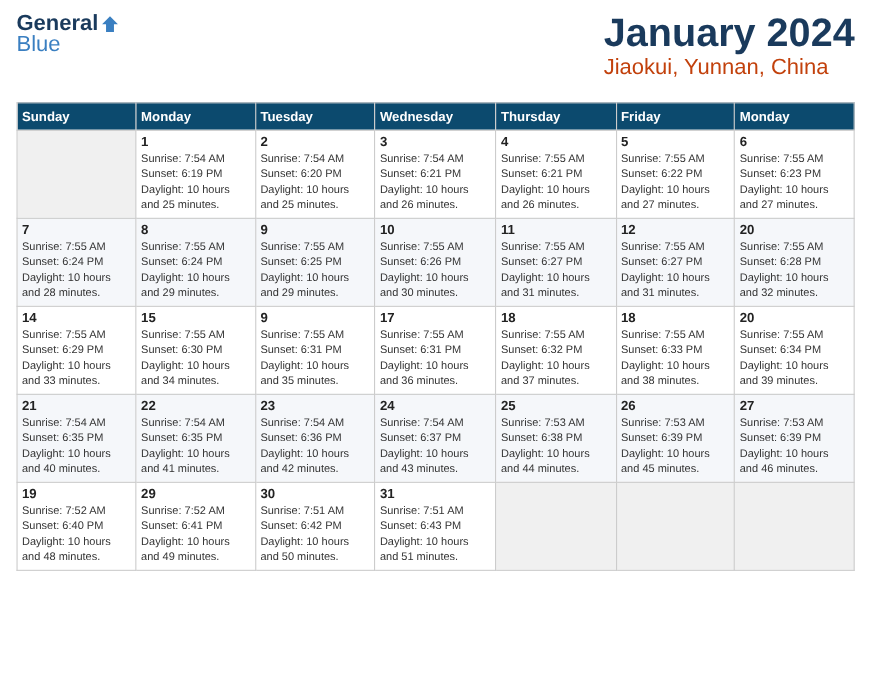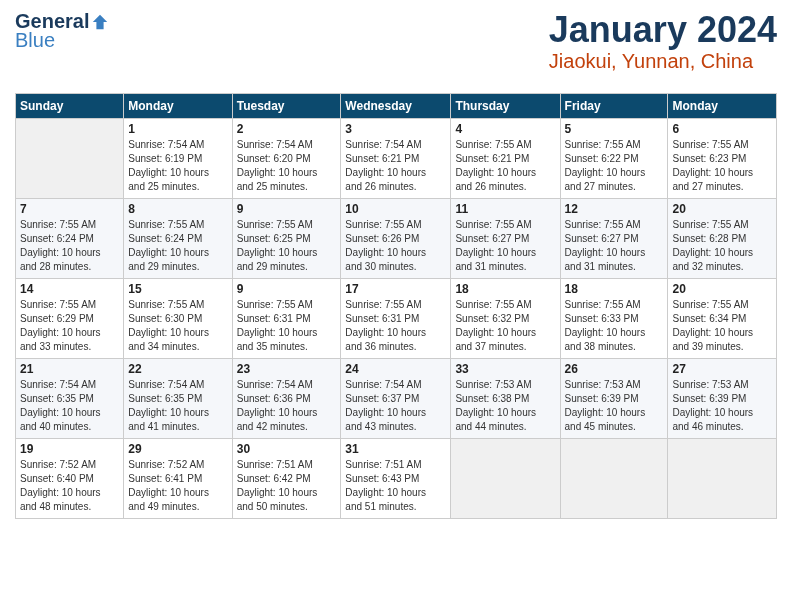--- a/index.html
+++ b/index.html
@@ -226,21 +226,21 @@
           </td>
           <td>
             <span class="day-num">23</span>
             <div class="day-detail">Sunrise: 7:54 AM<br>Sunset: 6:36 PM<br>Daylight: 10 hours<br>and 42 minutes.</div>
           </td>
           <td>
             <span class="day-num">24</span>
             <div class="day-detail">Sunrise: 7:54 AM<br>Sunset: 6:37 PM<br>Daylight: 10 hours<br>and 43 minutes.</div>
           </td>
           <td>
-            <span class="day-num">33</span>
+            <span class="day-num">25</span>
             <div class="day-detail">Sunrise: 7:53 AM<br>Sunset: 6:38 PM<br>Daylight: 10 hours<br>and 44 minutes.</div>
           </td>
           <td>
             <span class="day-num">26</span>
             <div class="day-detail">Sunrise: 7:53 AM<br>Sunset: 6:39 PM<br>Daylight: 10 hours<br>and 45 minutes.</div>
           </td>
           <td>
             <span class="day-num">27</span>
             <div class="day-detail">Sunrise: 7:53 AM<br>Sunset: 6:39 PM<br>Daylight: 10 hours<br>and 46 minutes.</div>
           </td>

